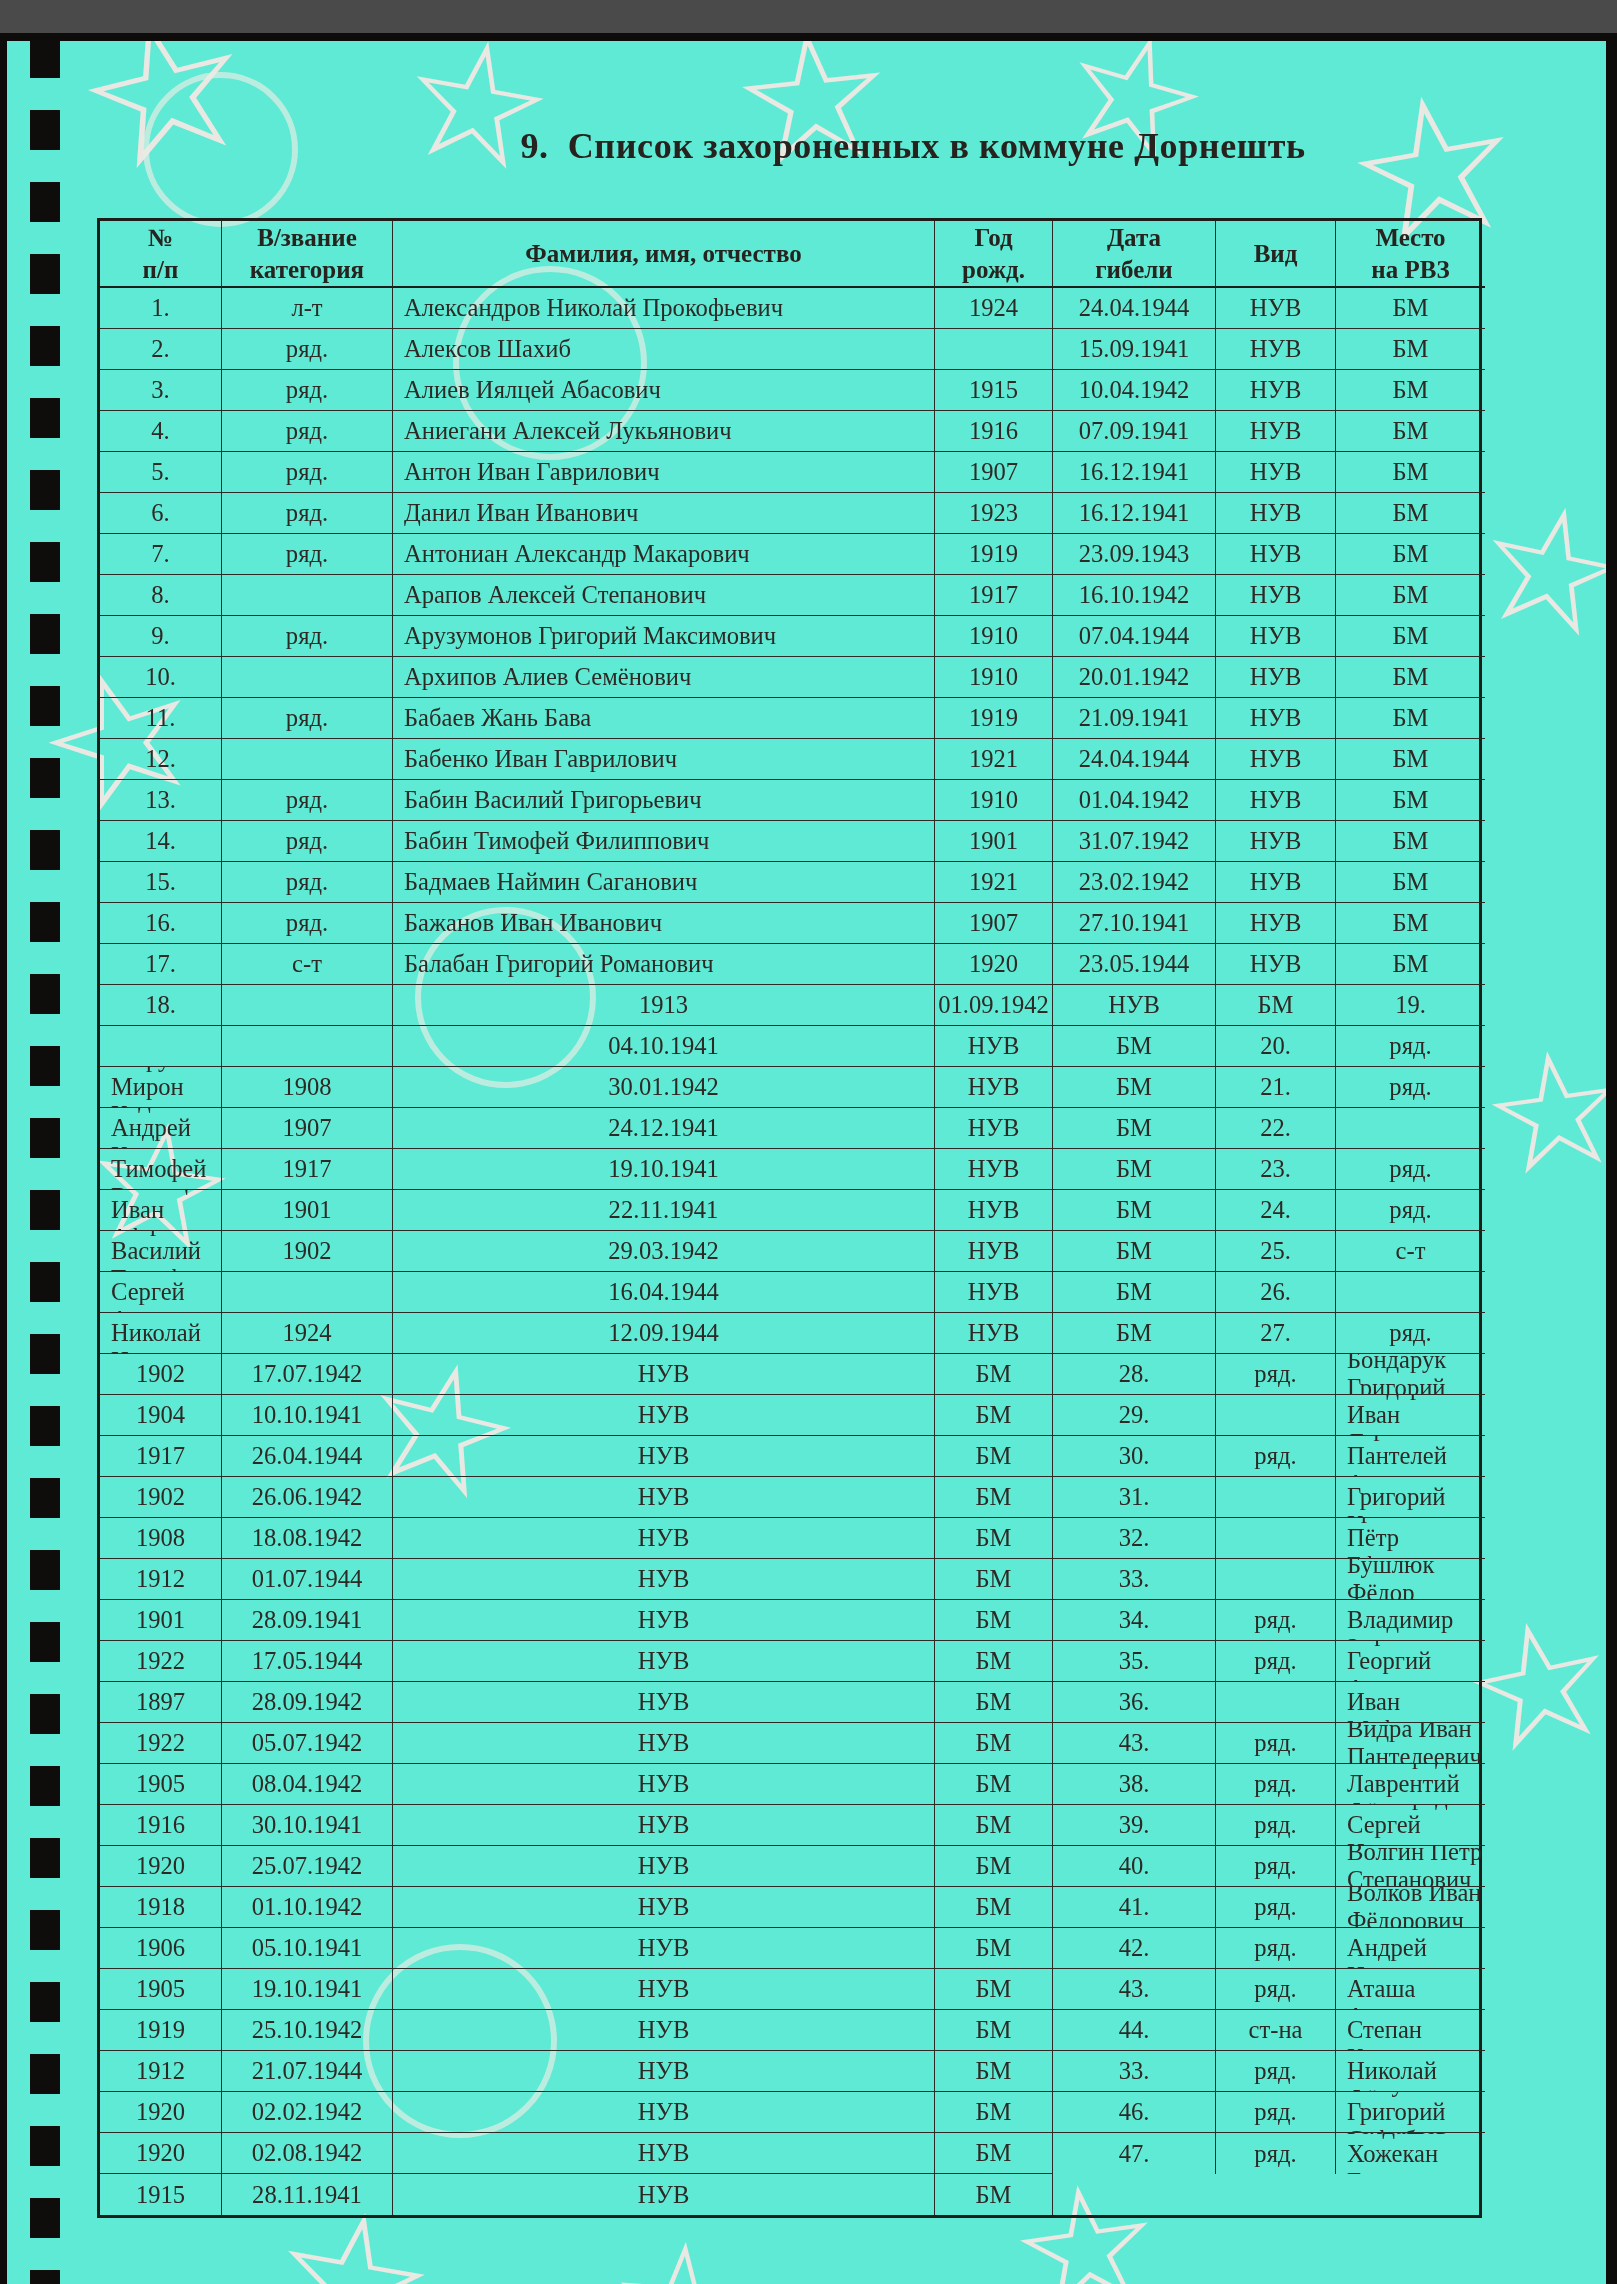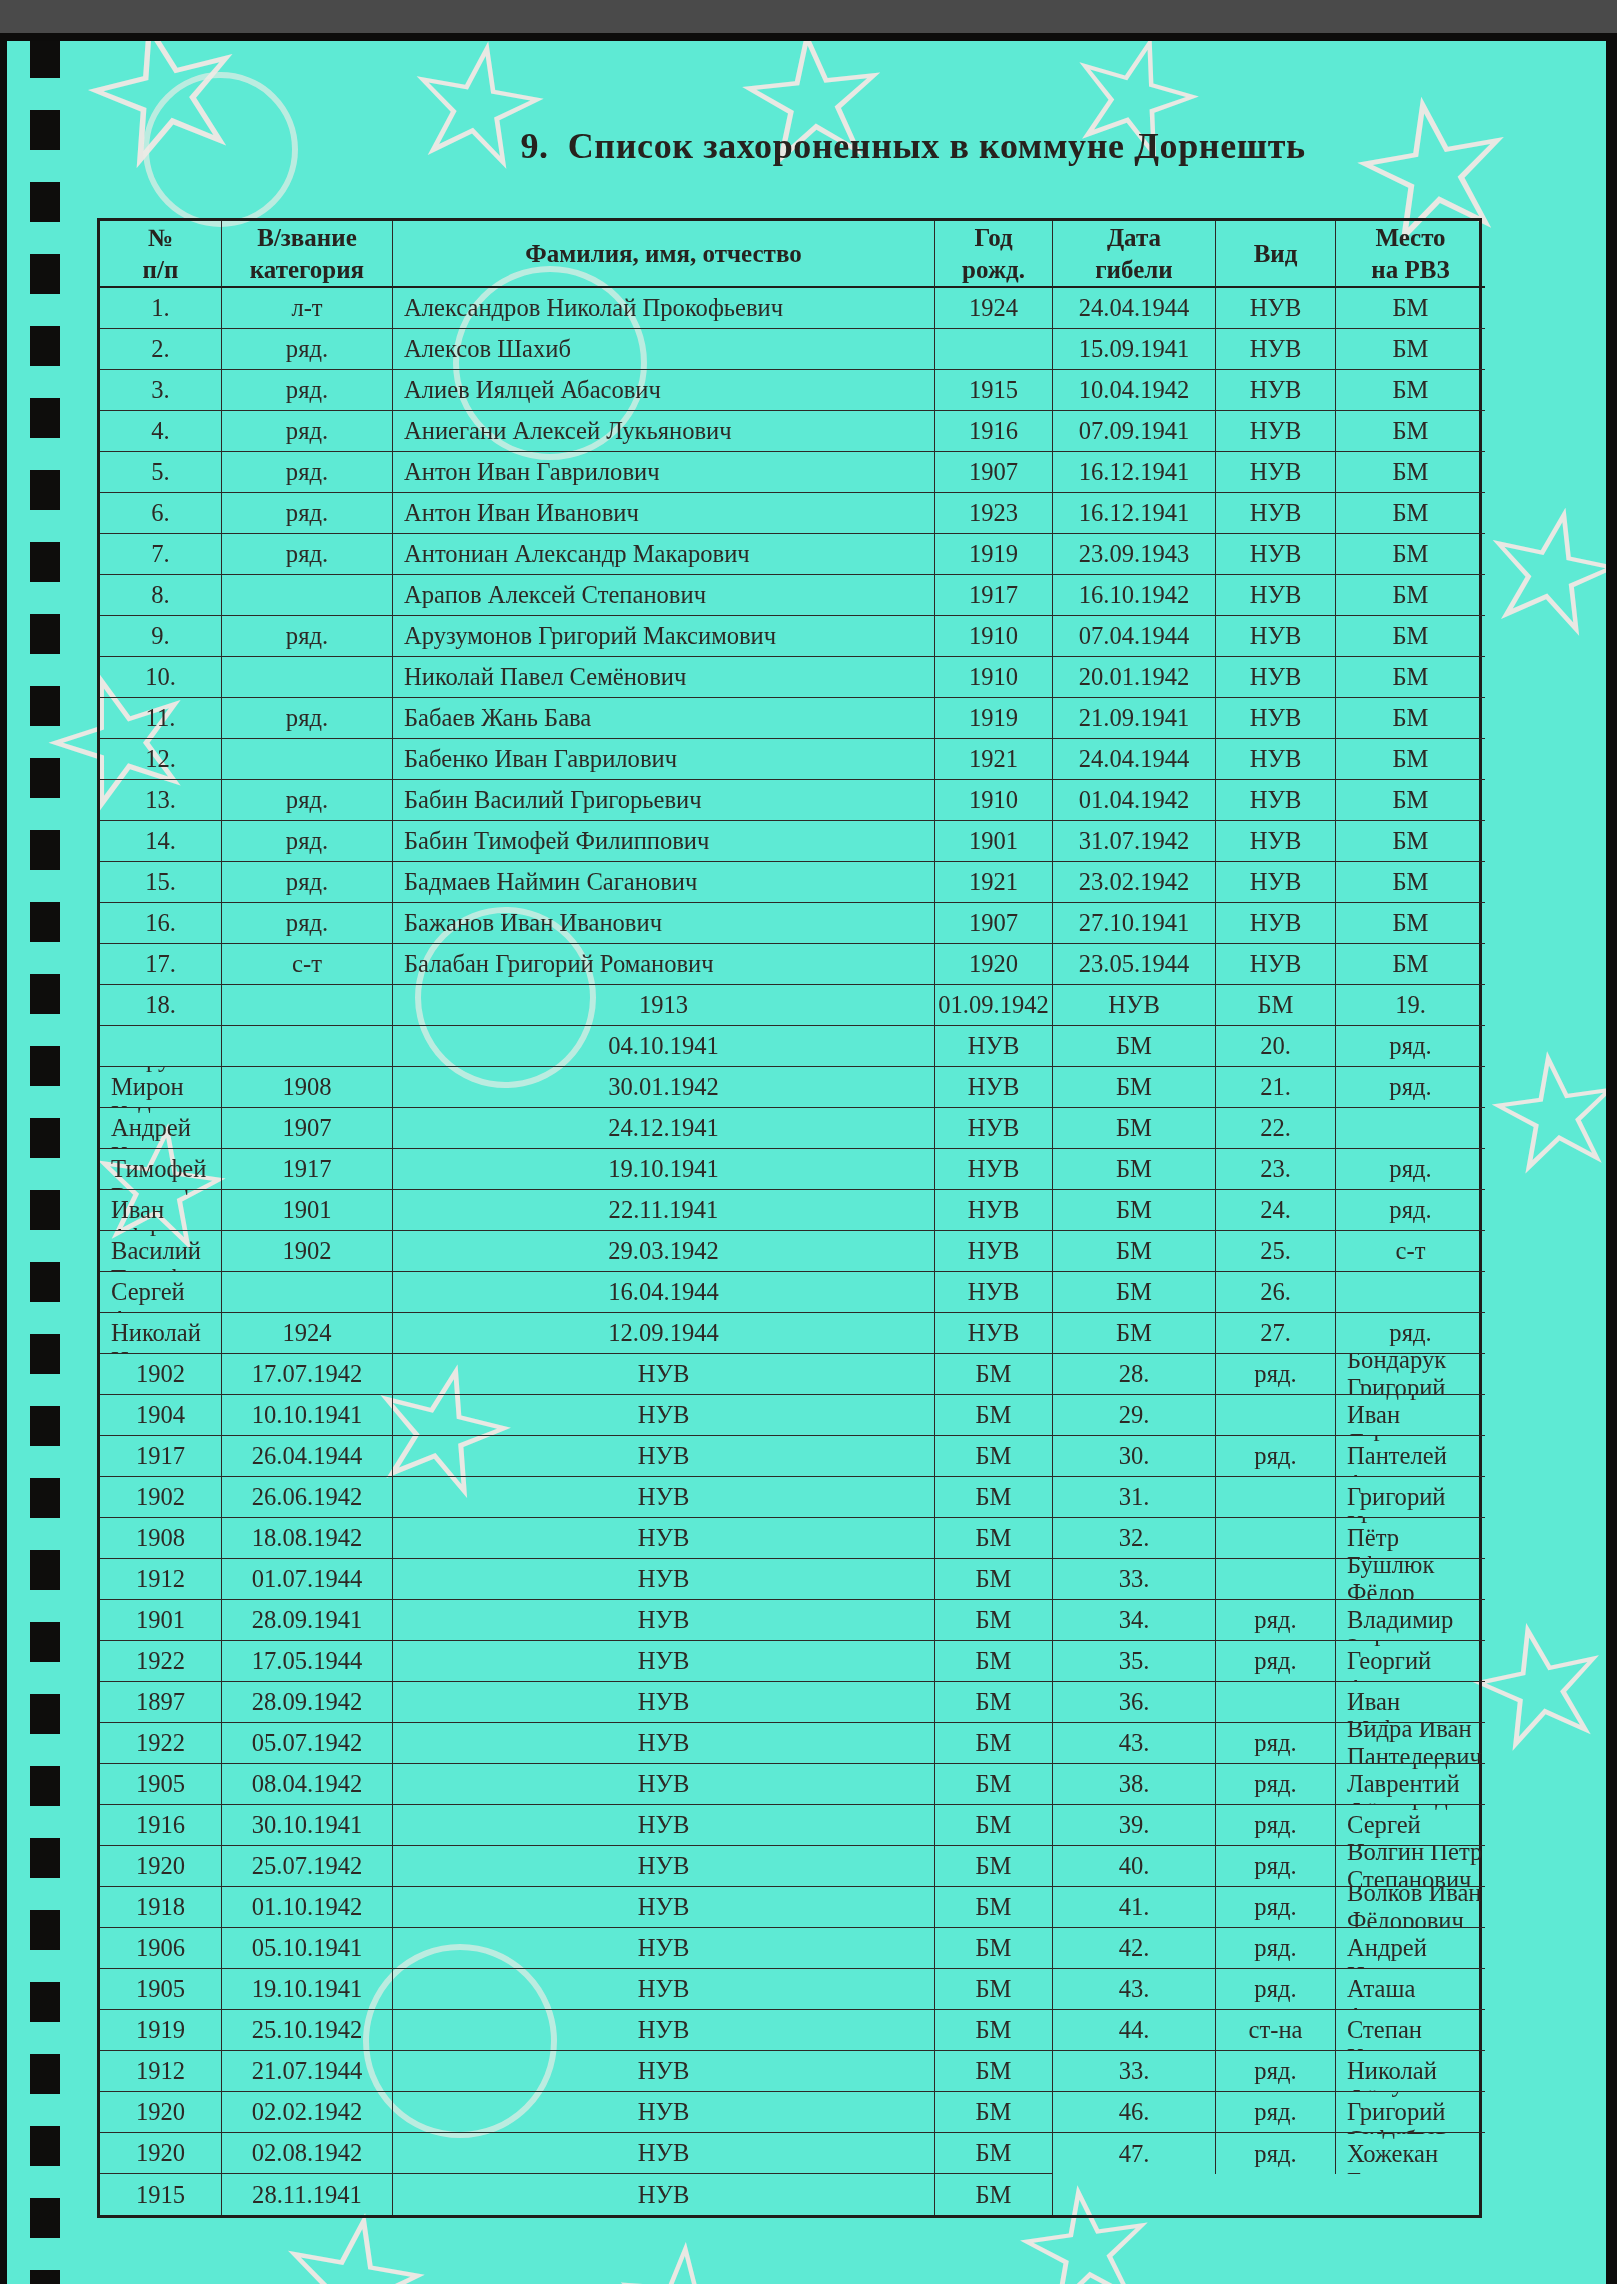--- a/index.html
+++ b/index.html
@@ -147,21 +147,21 @@
       <div class="c">БМ</div>
       <div class="c">5.</div>
       <div class="c">ряд.</div>
       <div class="c name">Антон Иван Гаврилович</div>
       <div class="c">1907</div>
       <div class="c">16.12.1941</div>
       <div class="c">НУВ</div>
       <div class="c">БМ</div>
       <div class="c">6.</div>
       <div class="c">ряд.</div>
-      <div class="c name">Антон Иван Иванович</div>
+      <div class="c name">Данил Иван Иванович</div>
       <div class="c">1923</div>
       <div class="c">16.12.1941</div>
       <div class="c">НУВ</div>
       <div class="c">БМ</div>
       <div class="c">7.</div>
       <div class="c">ряд.</div>
       <div class="c name">Антониан Александр Макарович</div>
       <div class="c">1919</div>
       <div class="c">23.09.1943</div>
       <div class="c">НУВ</div>
@@ -175,21 +175,21 @@
       <div class="c">БМ</div>
       <div class="c">9.</div>
       <div class="c">ряд.</div>
       <div class="c name">Арузумонов Григорий Максимович</div>
       <div class="c">1910</div>
       <div class="c">07.04.1944</div>
       <div class="c">НУВ</div>
       <div class="c">БМ</div>
       <div class="c">10.</div>
       <div class="c"></div>
-      <div class="c name">Николай Павел Семёнович</div>
+      <div class="c name">Архипов Алиев Семёнович</div>
       <div class="c">1910</div>
       <div class="c">20.01.1942</div>
       <div class="c">НУВ</div>
       <div class="c">БМ</div>
       <div class="c">11.</div>
       <div class="c">ряд.</div>
       <div class="c name">Бабаев Жань Бава</div>
       <div class="c">1919</div>
       <div class="c">21.09.1941</div>
       <div class="c">НУВ</div>

